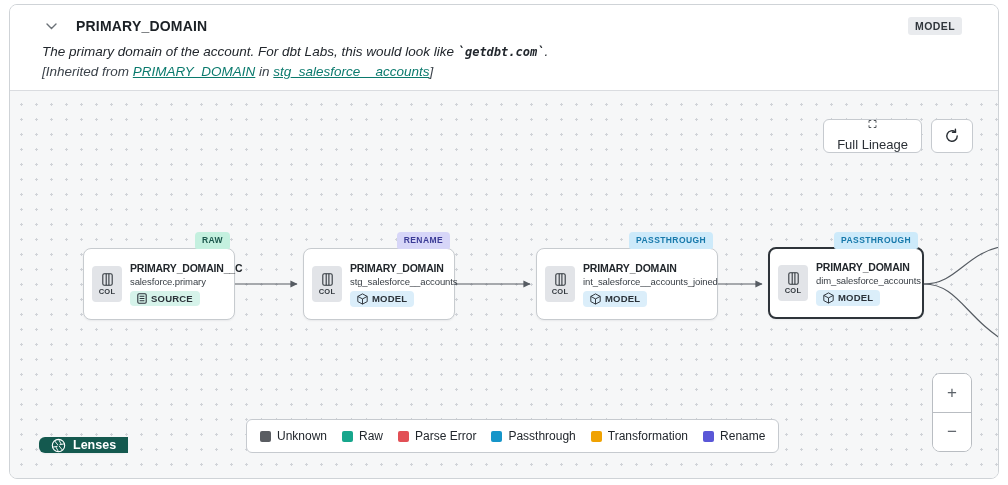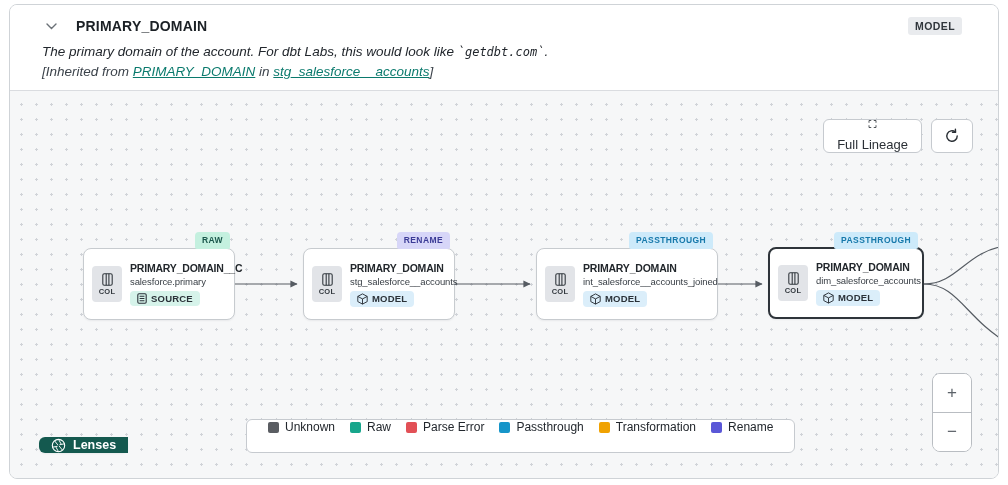--- a/index.html
+++ b/index.html
@@ -12,21 +12,21 @@
   
   .hdr { background: #fff; border-bottom: 1px solid #dadce0; padding: 10px 14px 11px 14px; flex: 0 0 auto; }
   .hdr-row1 { display: flex; align-items: center; }
   .collapse-btn { width: 22px; height: 22px; display: flex; align-items: center; justify-content: center;
     margin: 0 14px 0 16px; cursor: pointer; color: #6b7177; }
   .hdr-title { font-size: 14px; font-weight: bold; color: #1b2025; letter-spacing: 0.2px; }
   .hdr-spacer { flex: 1; }
   .type-badge { background: #e9ebee; color: #30363c; font-size: 10.5px; font-weight: bold;
     padding: 3px 7px; border-radius: 3px; letter-spacing: 0.4px; margin-right: 22px; }
   .hdr-desc { margin: 7px 0 0 18px; font-style: italic; font-size: 13.5px; color: #22272d; }
-  .hdr-desc code { font-family: "DejaVu Sans Mono", monospace; font-weight: normal; font-style: italic; font-size: 12px; }
+  .hdr-desc code { font-family: "DejaVu Sans Mono", monospace; font-weight: bold; font-style: italic; font-size: 12px; }
   .hdr-inherited { margin: 5px 0 0 18px; font-style: italic; font-size: 13.5px; color: #3c434b; }
   .hdr-inherited a { color: #0b7a6d; text-decoration: underline; cursor: pointer; }
 
   
   .canvas { position: relative; flex: 1; background: #f6f7f8; overflow: hidden;
     background-image: radial-gradient(circle, #d0d3d8 1px, rgba(0,0,0,0) 1.2px);
     background-size: 15px 15px; background-position: 4px 6px; }
   .edges { position: absolute; left: 0; top: 0; pointer-events: none; }
 
   
@@ -59,22 +59,22 @@
   .lens-group { position: absolute; left: 29px; bottom: 25px; display: flex; height: 16px;
     border-radius: 6px; box-shadow: 0 1px 2px rgba(20,24,28,0.05); }
   .lens-btn { display: flex; align-items: center; gap: 7px; color: #fff; font-size: 12.5px;
     font-weight: bold; padding: 0 12px; border-radius: 6px 0 0 6px; cursor: pointer; }
   .lens-mode { display: flex; align-items: center; gap: 8px; background: #fff;
     border: 1px solid #c6cacf; border-left: none; border-radius: 0 6px 6px 0;
     font-size: 12.5px; color: #22272d; padding: 0 11px; cursor: pointer; }
 
   
   .legend { position: absolute; left: 236px; bottom: 25px; height: 34px; background: #fff;
-    border: 1px solid #c6cacf; border-radius: 6px; display: flex; align-items: flex-start;
-    gap: 15px; padding: 0 21px; }
+    border: 1px solid #c6cacf; border-radius: 6px; display: flex; align-items: center;
+    gap: 15px; padding: 0 13px; }
   .legend-item { display: flex; align-items: center; gap: 6px; font-size: 12px; color: #22272d; }
   .swatch { width: 11px; height: 11px; border-radius: 2px; }
 
   
   .zoomctl { position: absolute; right: 26px; bottom: 26px; width: 40px; height: 79px;
     background: #fff; border: 1px solid #b9bdc2; border-radius: 8px; display: flex;
     flex-direction: column; overflow: hidden; }
   .zoomctl .zbtn { flex: 1; display: flex; align-items: center; justify-content: center;
     font-size: 17px; color: #5c6269; cursor: pointer; background: #fff; border: none; }
   .zoomctl .zbtn:first-child { border-bottom: 1px solid #b9bdc2; }

